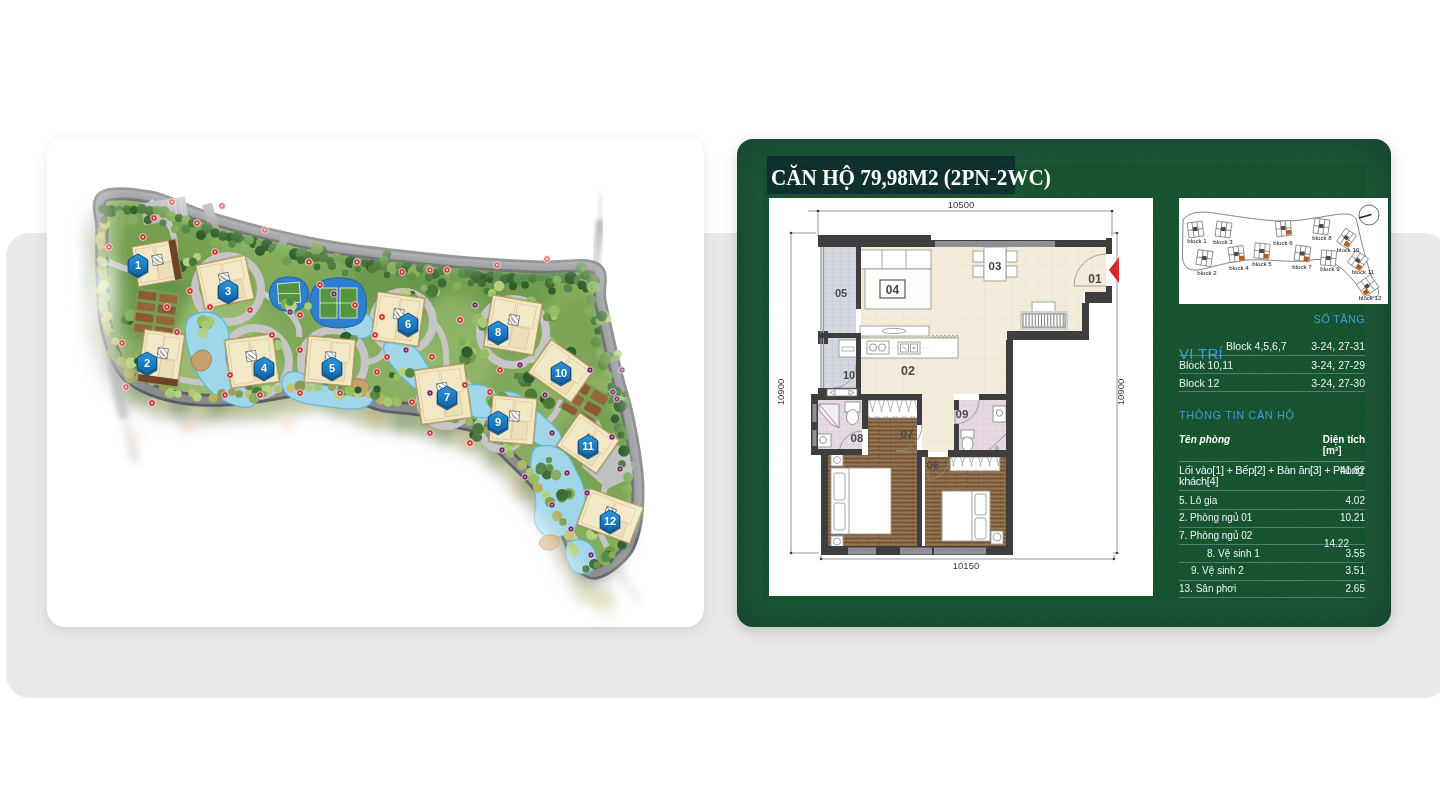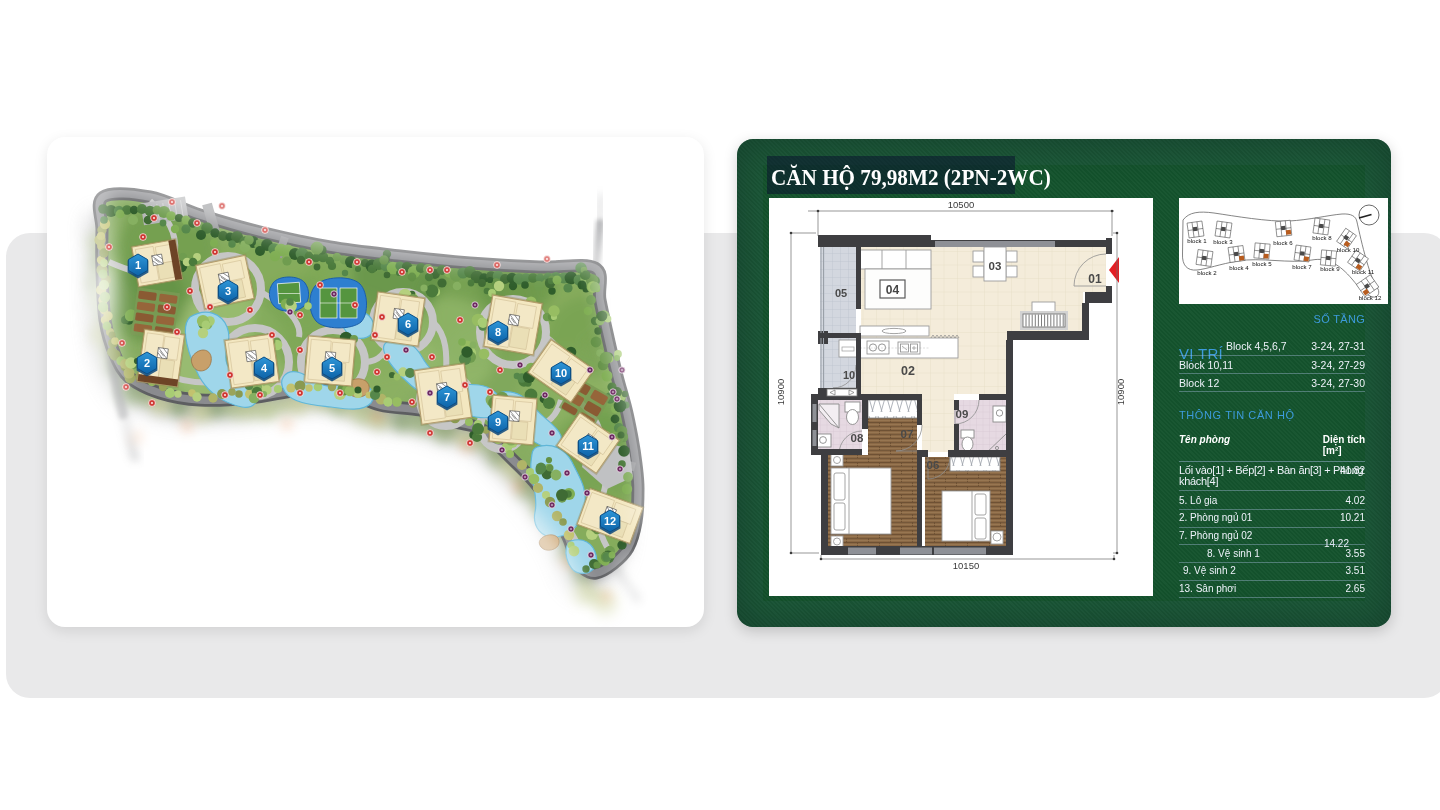--- a/index.html
+++ b/index.html
@@ -1332,21 +1332,21 @@
     <div class="abs" style="left:0;top:387.6px;width:186px;height:1px;background:rgba(175,195,235,0.38);"></div>
 
     <span class="abs" style="left:0;top:390.5px;font-size:10px;">7. Phòng ngủ 02</span>
       <span class="abs" style="right:16px;top:390.5px;font-size:10px;margin-top:8px;">14.22</span>
     <div class="abs" style="left:0;top:405.3px;width:186px;height:1px;background:rgba(175,195,235,0.38);"></div>
 
     <span class="abs" style="left:0;top:408.5px;font-size:10px;padding-left:28px;">8. Vệ sinh 1</span>
       <span class="abs" style="right:0;top:408.5px;font-size:10px;">3.55</span>
     <div class="abs" style="left:0;top:423px;width:186px;height:1px;background:rgba(175,195,235,0.38);"></div>
 
-    <span class="abs" style="left:4px;top:426px;font-size:10px;">9. Vệ sinh 2</span>
+    <span class="abs" style="left:12px;top:426px;font-size:10px;">9. Vệ sinh 2</span>
       <span class="abs" style="right:0;top:426px;font-size:10px;">3.51</span>
     <div class="abs" style="left:0;top:440.6px;width:186px;height:1px;background:rgba(175,195,235,0.38);"></div>
 
     <span class="abs" style="left:0;top:443.5px;font-size:10px;">13. Sân phơi</span>
       <span class="abs" style="right:0;top:443.5px;font-size:10px;">2.65</span>
     <div class="abs" style="left:0;top:458.3px;width:186px;height:1px;background:rgba(175,195,235,0.38);"></div>
   </div>
 </div>
 
 </body></html>

